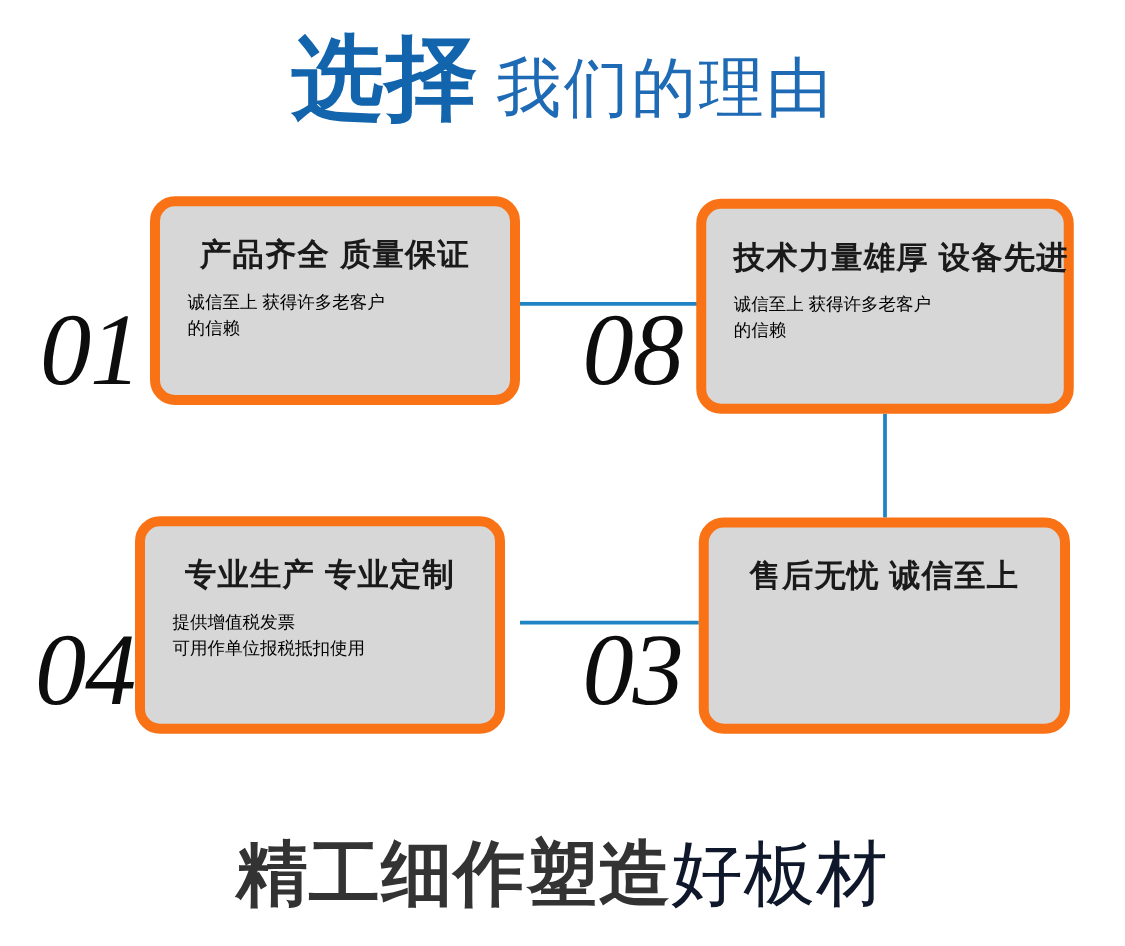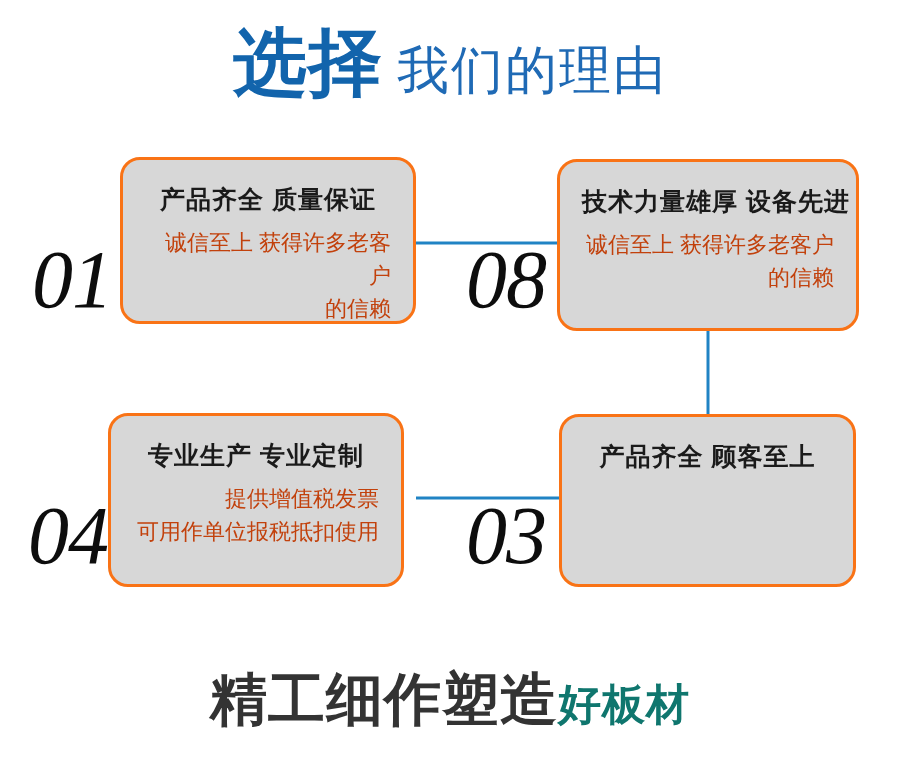--- a/index.html
+++ b/index.html
@@ -52,40 +52,39 @@
     top: 0;
     width: 900px;
     height: 757px;
     pointer-events: none;
   }
 
   
   .card {
     position: absolute;
     background: #d7d7d7;
-    border: 3px solid #f97316;
+    border: 8px solid #f97316;
     border-radius: 20px;
     padding: 26px 22px 10px 22px;
   }
   .card-title {
     font-size: 25px;
     font-weight: 700;
     color: #1a1a1a;
     line-height: 1.1;
     letter-spacing: 1px;
     white-space: nowrap;
     text-align: center;
   }
   .card-body {
     margin-top: 12px;
-    font-size: 22px;
+    font-size: 14px;
     font-weight: 400;
-    color: #c2410c;
+    color: #000000;
     line-height: 1.5;
-    text-align: right;
   }
   .card-body .ln { display: block; }
 
   
   #card-01 { left: 120px; top: 157px; width: 296px; height: 167px; }
   #card-02 { left: 557px; top: 159px; width: 302px; height: 172px; }
   #card-04 { left: 108px; top: 413px; width: 296px; height: 174px; }
   #card-03 { left: 559px; top: 414px; width: 297px; height: 173px; }
 
   
@@ -115,23 +114,23 @@
     white-space: nowrap;
     line-height: 1;
   }
   .footer-dark {
     font-size: 57px;
     font-weight: 700;
     color: #333333;
     letter-spacing: 1px;
   }
   .footer-accent {
-    font-size: 43px;
-    font-weight: 700;
-    color: #0f766e;
+    font-size: 57px;
+    font-weight: 400;
+    color: #0f172a;
     letter-spacing: 1px;
   }
 </style>
 </head>
 <body>
 
 <div id="page">
 
   <div class="header">
     <span class="header-strong">选择</span><span class="header-light">我们的理由</span>
@@ -169,20 +168,20 @@
 
   <div class="card" id="card-04">
     <div class="card-title">专业生产 专业定制</div>
     <div class="card-body">
       <span class="ln">提供增值税发票</span>
       <span class="ln">可用作单位报税抵扣使用</span>
     </div>
   </div>
 
   <div class="card" id="card-03">
-    <div class="card-title">产品齐全 顾客至上</div>
+    <div class="card-title">售后无忧 诚信至上</div>
   </div>
 
   <div class="footer">
     <span class="footer-dark">精工细作塑造</span><span class="footer-accent">好板材</span>
   </div>
 
 </div>
 
 </body></html>

